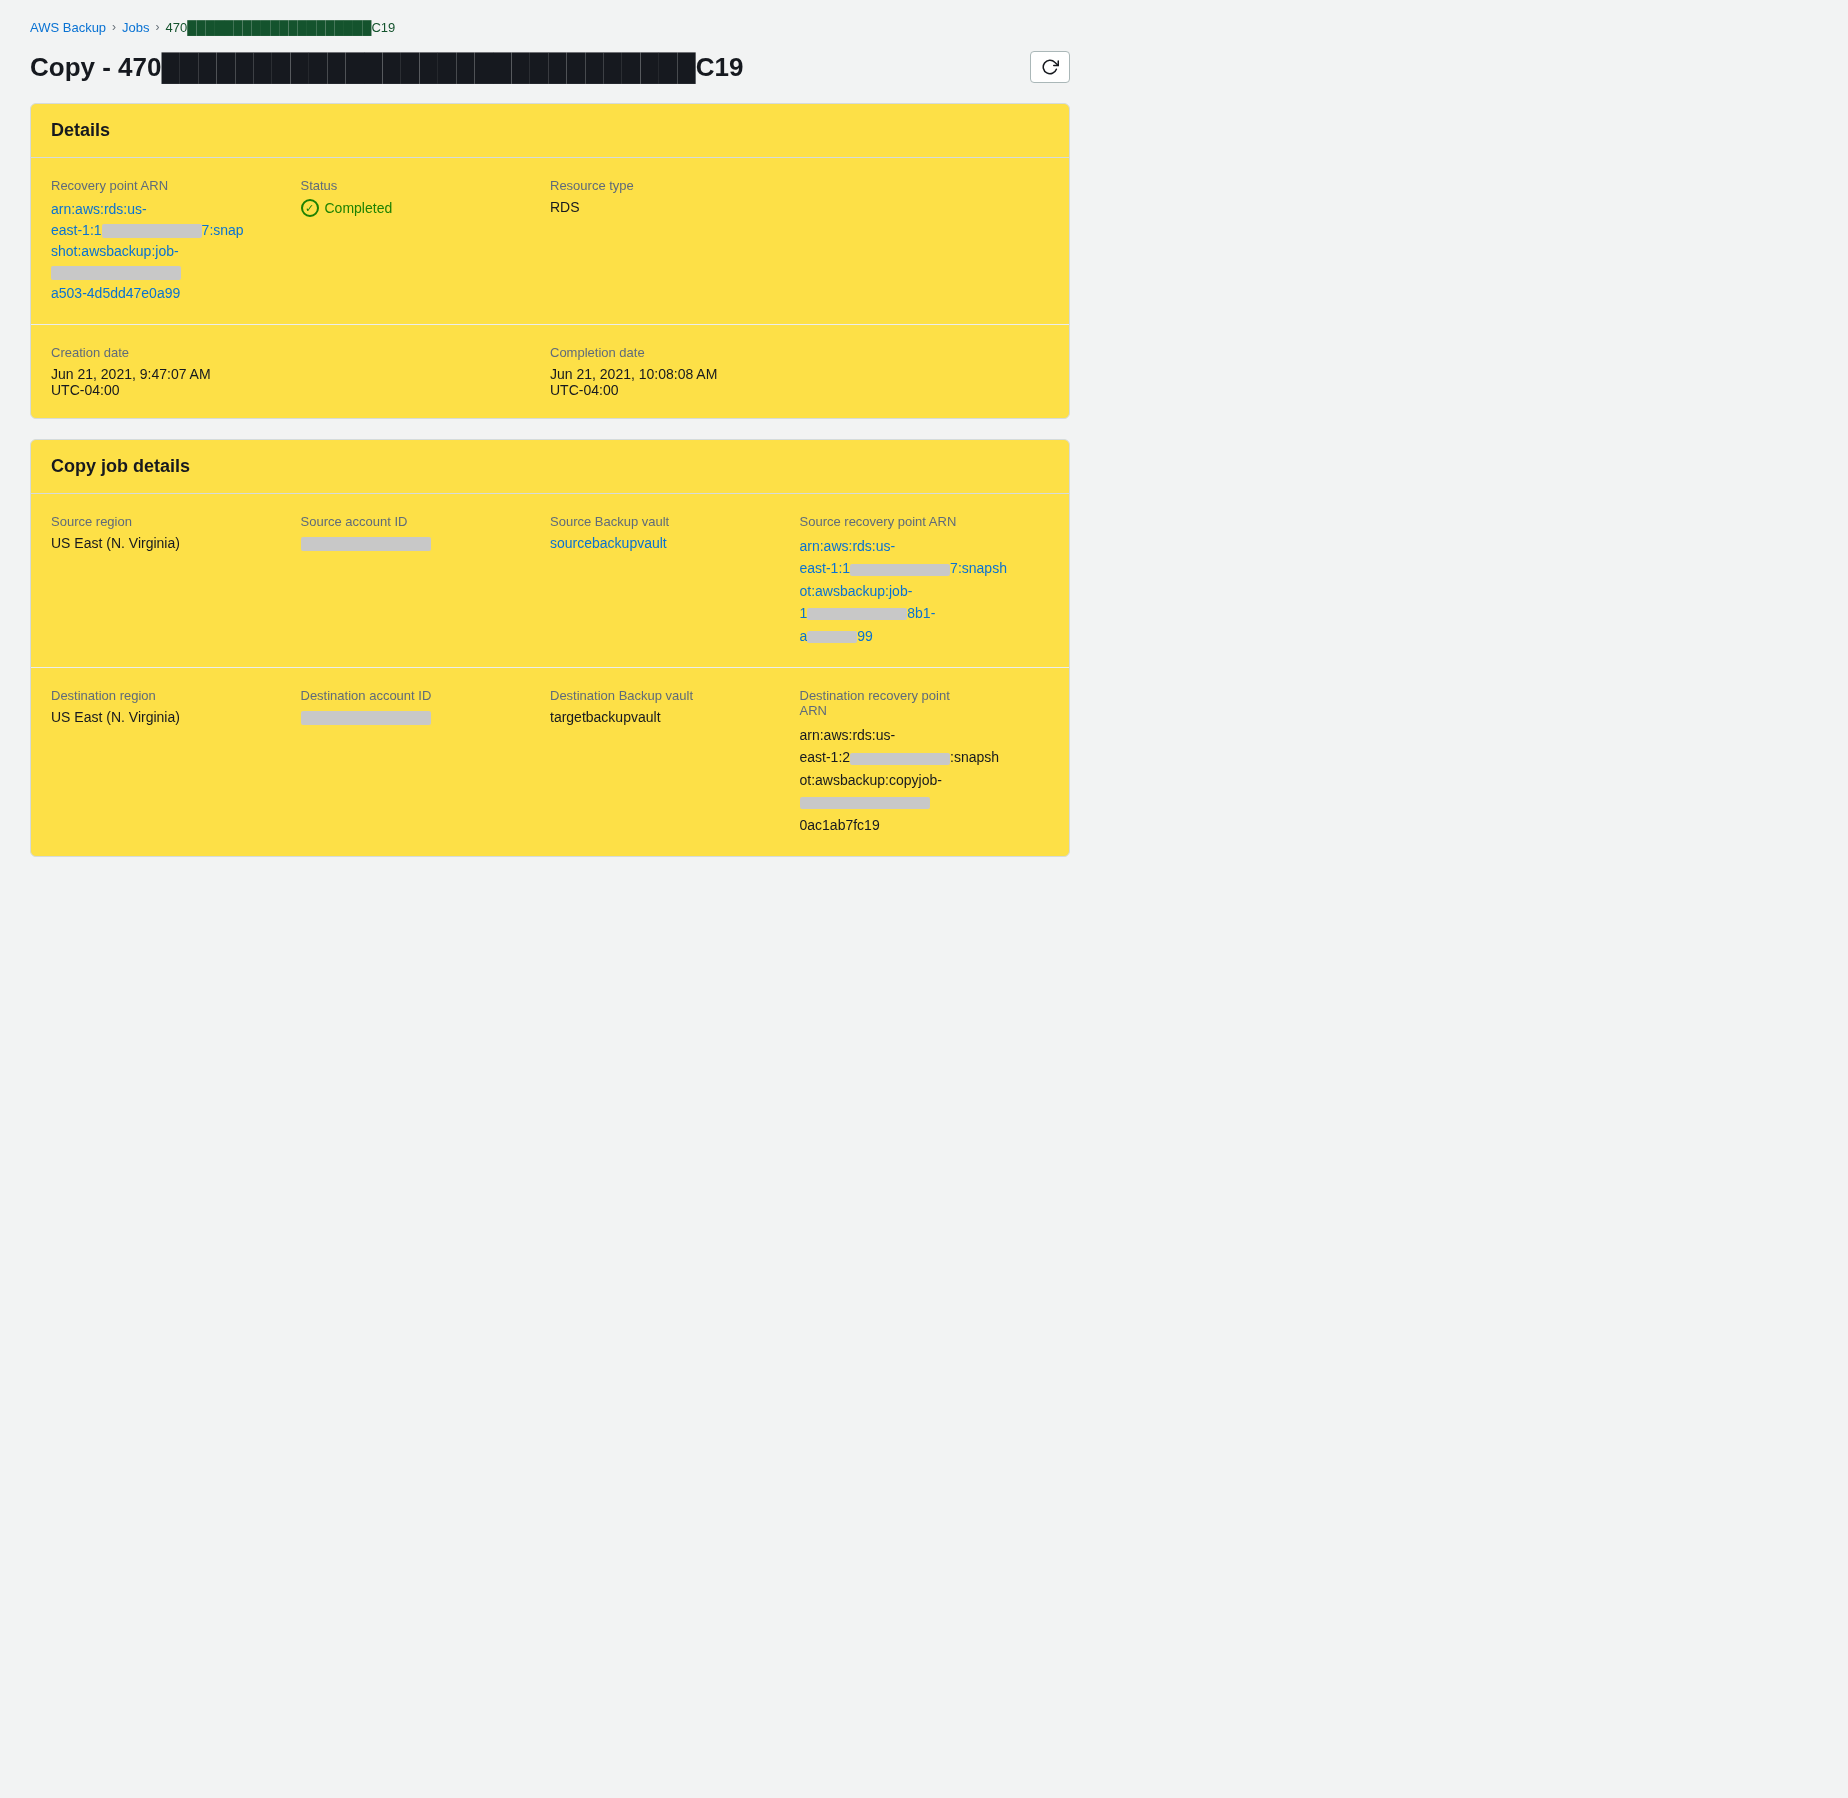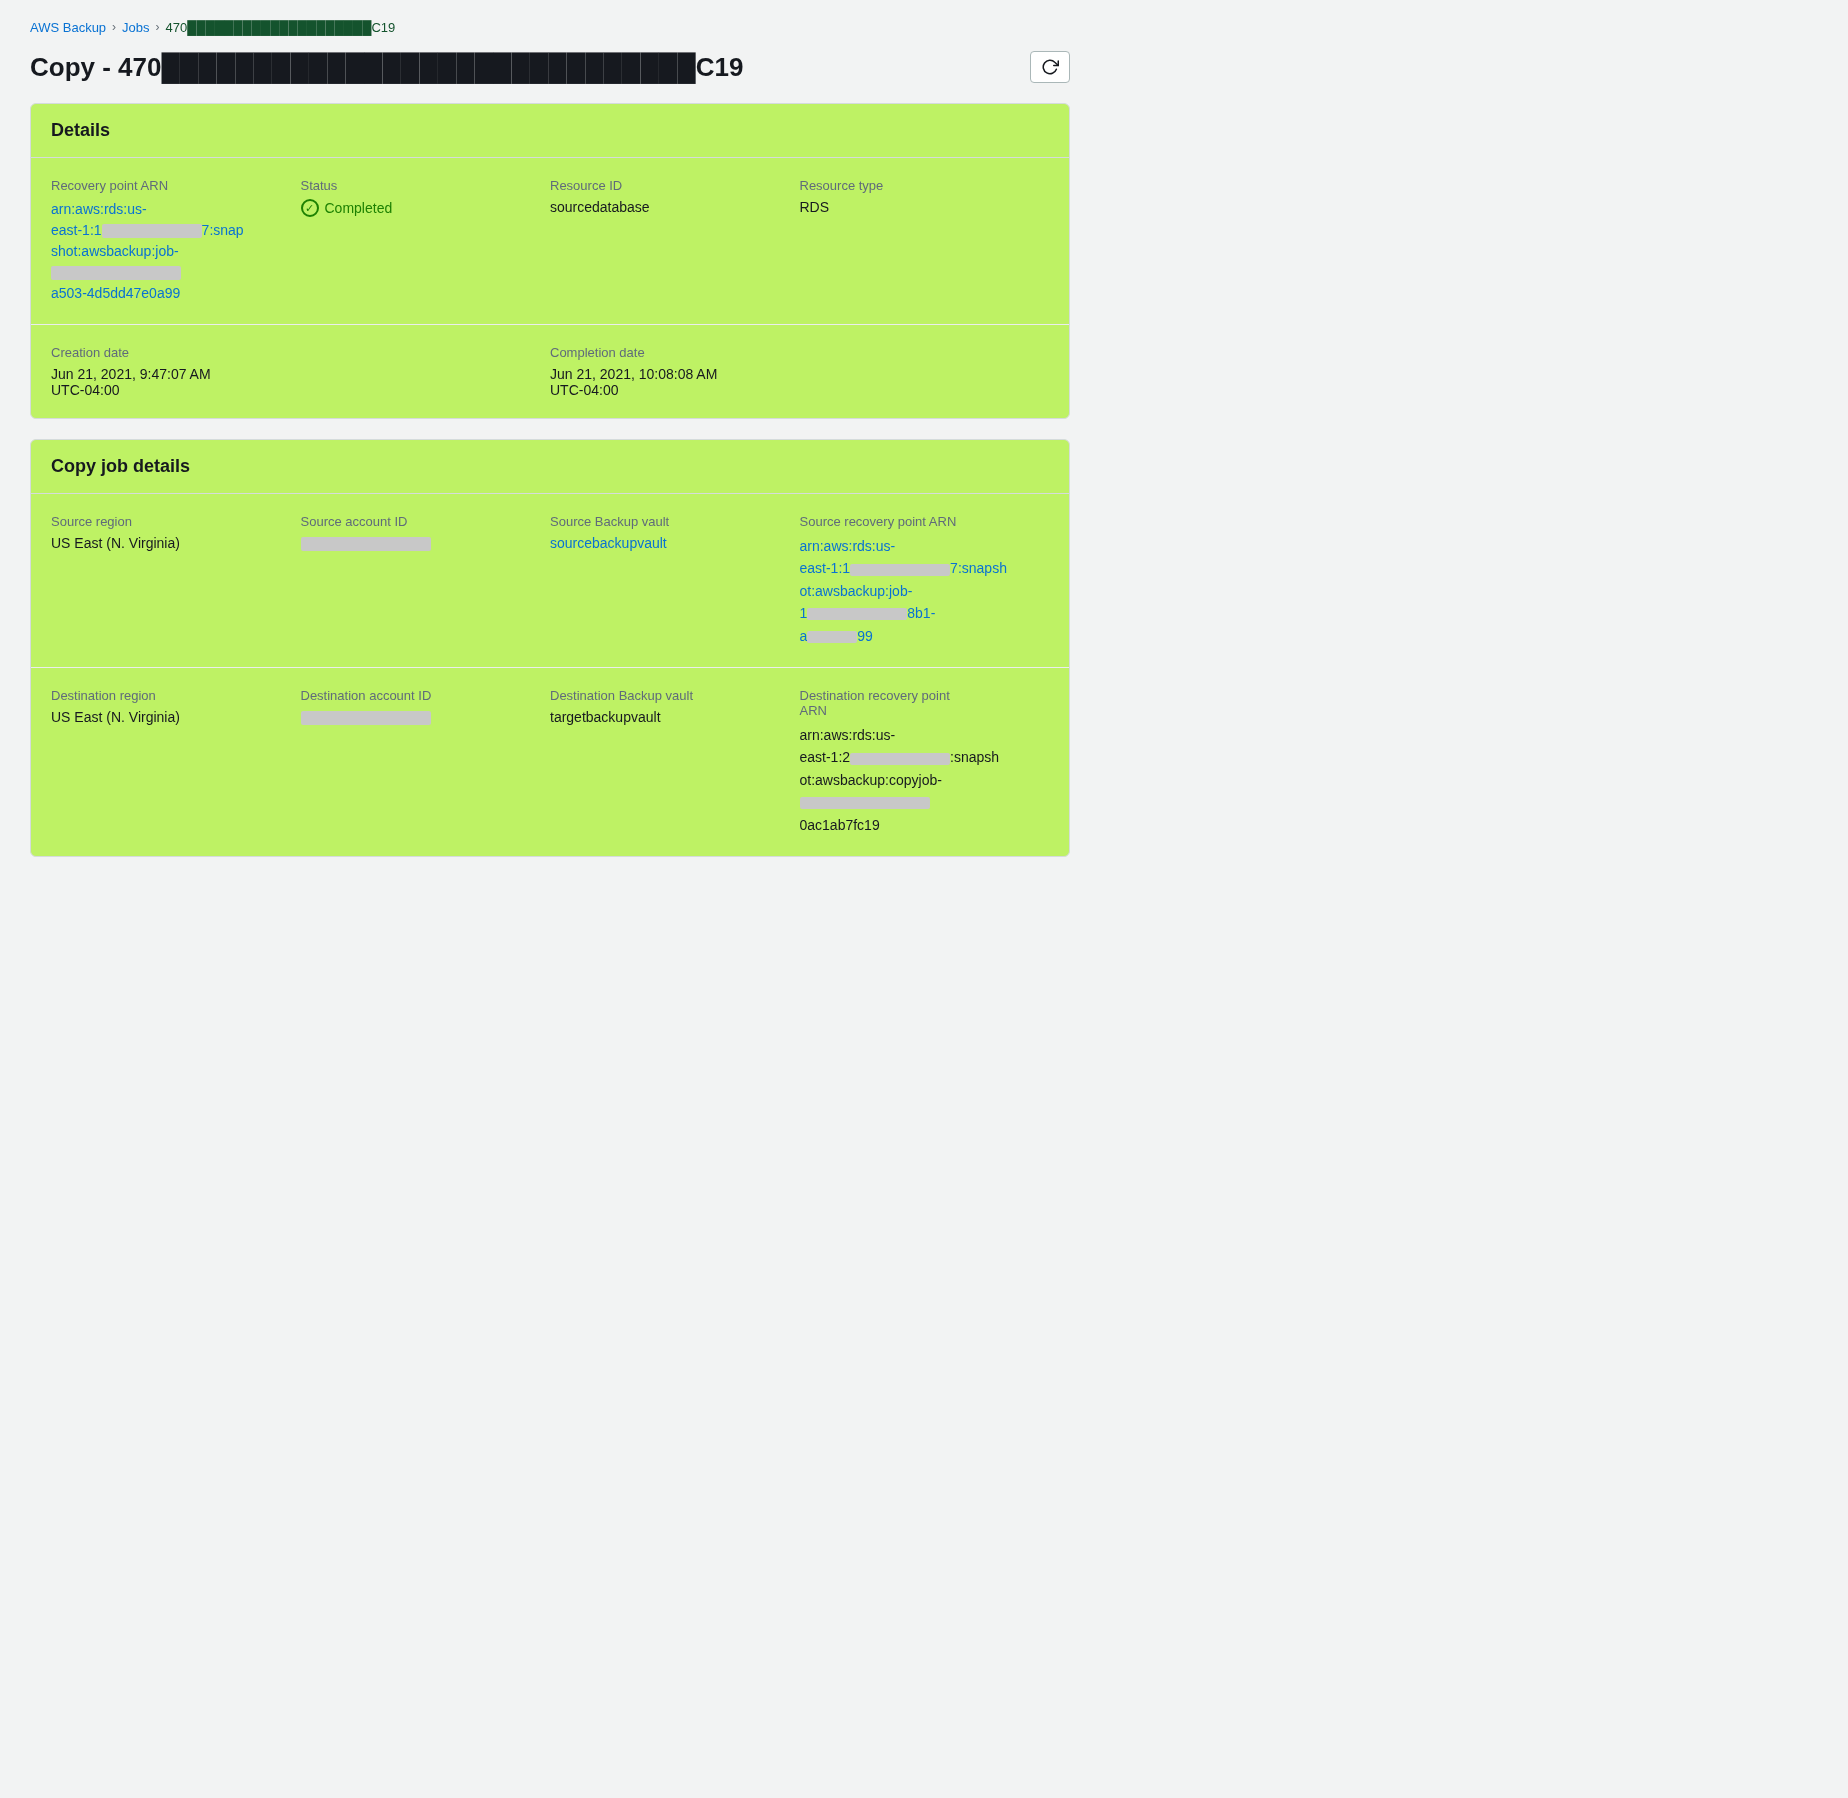--- a/index.html
+++ b/index.html
@@ -51,21 +51,21 @@
       background: #fff;
       border-radius: 4px;
       padding: 6px 10px;
       cursor: pointer;
       font-size: 16px;
       color: #16191f;
       display: flex;
       align-items: center;
     }
     .card {
-      background: #bef264;
+      background: #fde047;
       border: 1px solid #d5dbdb;
       border-radius: 6px;
       margin-bottom: 20px;
     }
     .card-header {
       padding: 16px 20px;
       border-bottom: 1px solid #d5dbdb;
     }
     .card-title {
       font-size: 18px;
@@ -179,24 +179,20 @@
         </div>
 
         <div class="detail-item">
           <span class="detail-label">Status</span>
           <div class="status-completed">
             <div class="status-icon">✓</div>
             <span>Completed</span>
           </div>
         </div>
 
-        <div class="detail-item">
-          <span class="detail-label">Resource ID</span>
-          <span class="detail-value">sourcedatabase</span>
-        </div>
 
         <div class="detail-item">
           <span class="detail-label">Resource type</span>
           <span class="detail-value">RDS</span>
         </div>
       </div>
 
       <div class="details-row cols-2">
 
         <div class="detail-item">

